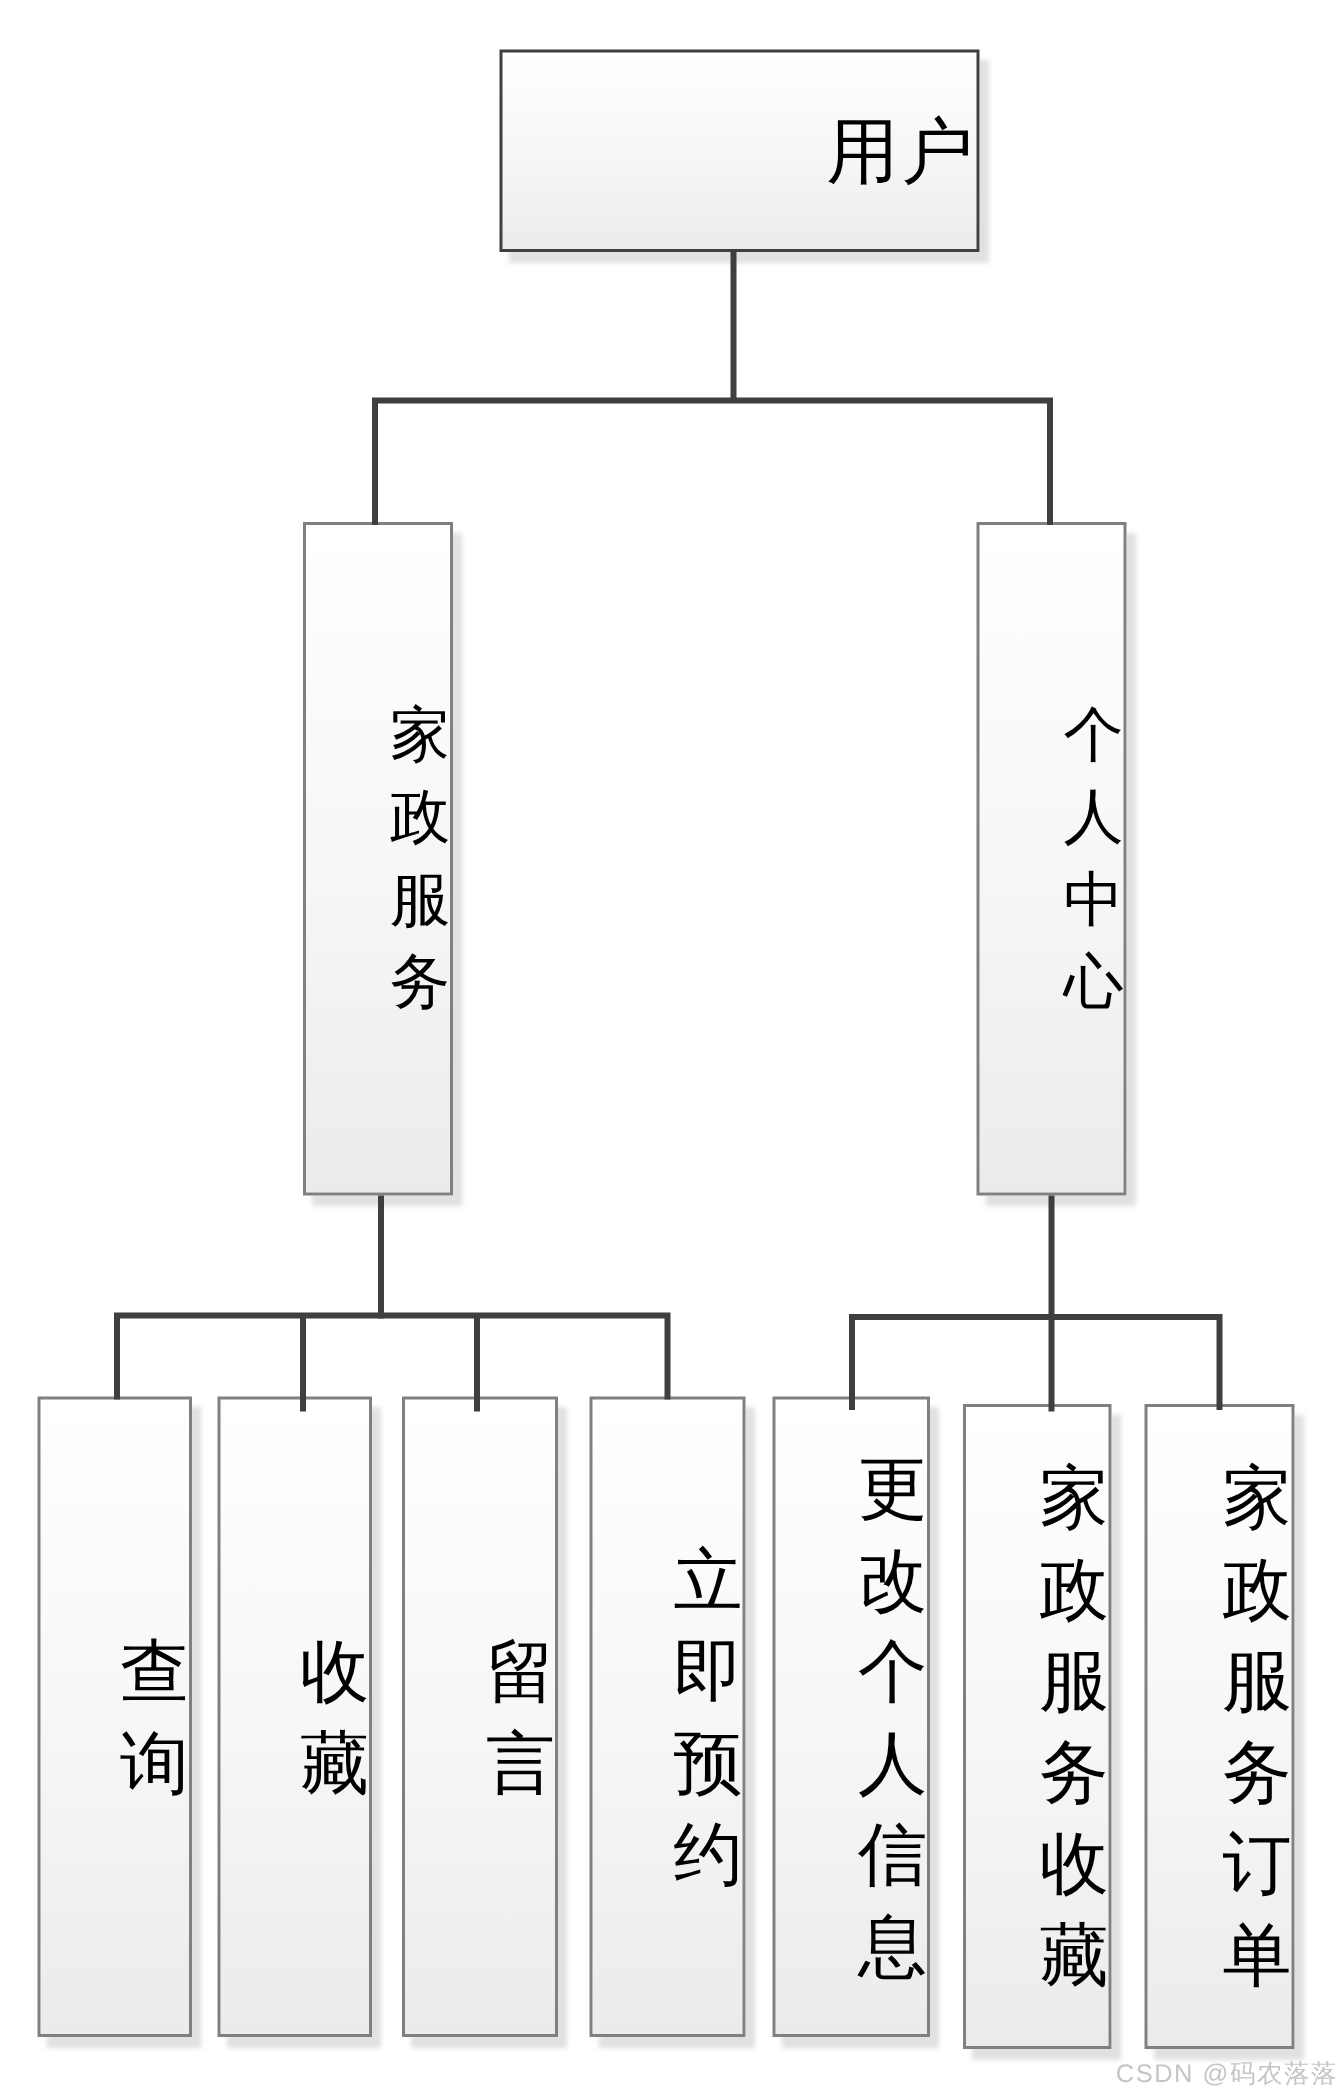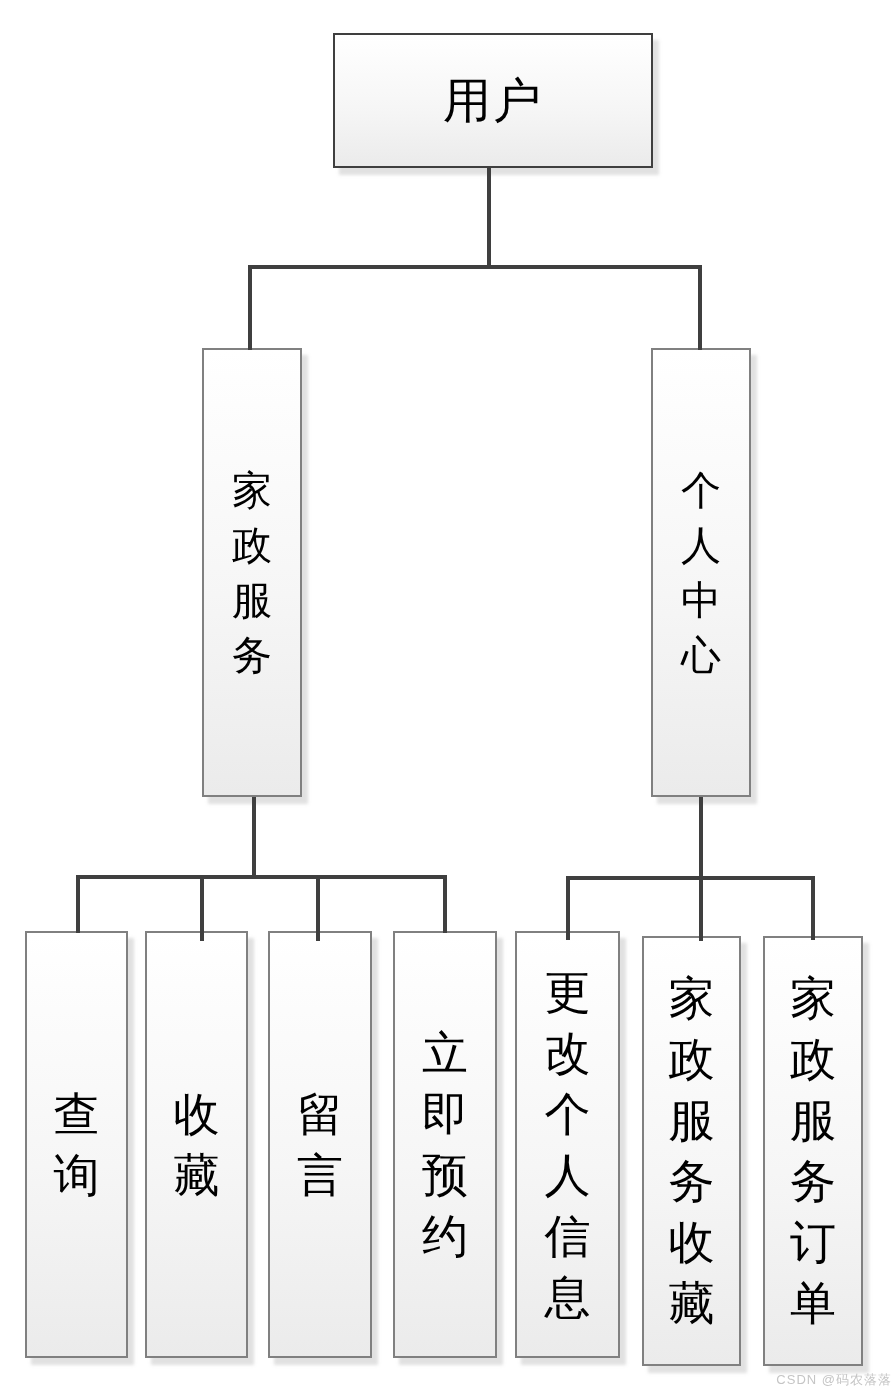--- a/index.html
+++ b/index.html
@@ -40,21 +40,21 @@
   }
   .node{
     position:absolute;
     z-index:1;
     box-sizing:border-box;
     background:linear-gradient(180deg,var(--box-fill-top) 0%,var(--box-fill-mid) 55%,var(--box-fill-bottom) 100%);
     border:2px solid var(--box-border);
     box-shadow:6px 7px 3px rgba(170,170,170,0.35);
     display:flex;
     align-items:center;
-    justify-content:center;
+    justify-content:flex-end;
     color:var(--text);
   }
   .node.root{
     border-color:var(--root-border);
   }
   .hlabel{
     font-size:48px;
     letter-spacing:2px;
     text-align:center;
   }
@@ -79,21 +79,21 @@
   .n-b3{left:268px;top:931px;width:104px;height:427px;}
   .n-b4{left:393px;top:931px;width:104px;height:427px;}
   .n-b5{left:515px;top:931px;width:105px;height:427px;}
   .n-b6{left:642px;top:936px;width:99px;height:430px;}
   .n-b7{left:763px;top:936px;width:100px;height:430px;}
   .watermark{
     position:absolute;
     right:3px;
     top:1371px;
     z-index:3;
-    font-size:13px;
+    font-size:17px;
     color:var(--watermark);
     letter-spacing:1px;
   }
 </style>
 </head>
 <body>
 
 <div class="canvas">
 
   <svg class="connector-svg" width="895" height="1395" viewBox="0 0 895 1395" aria-hidden="true">

